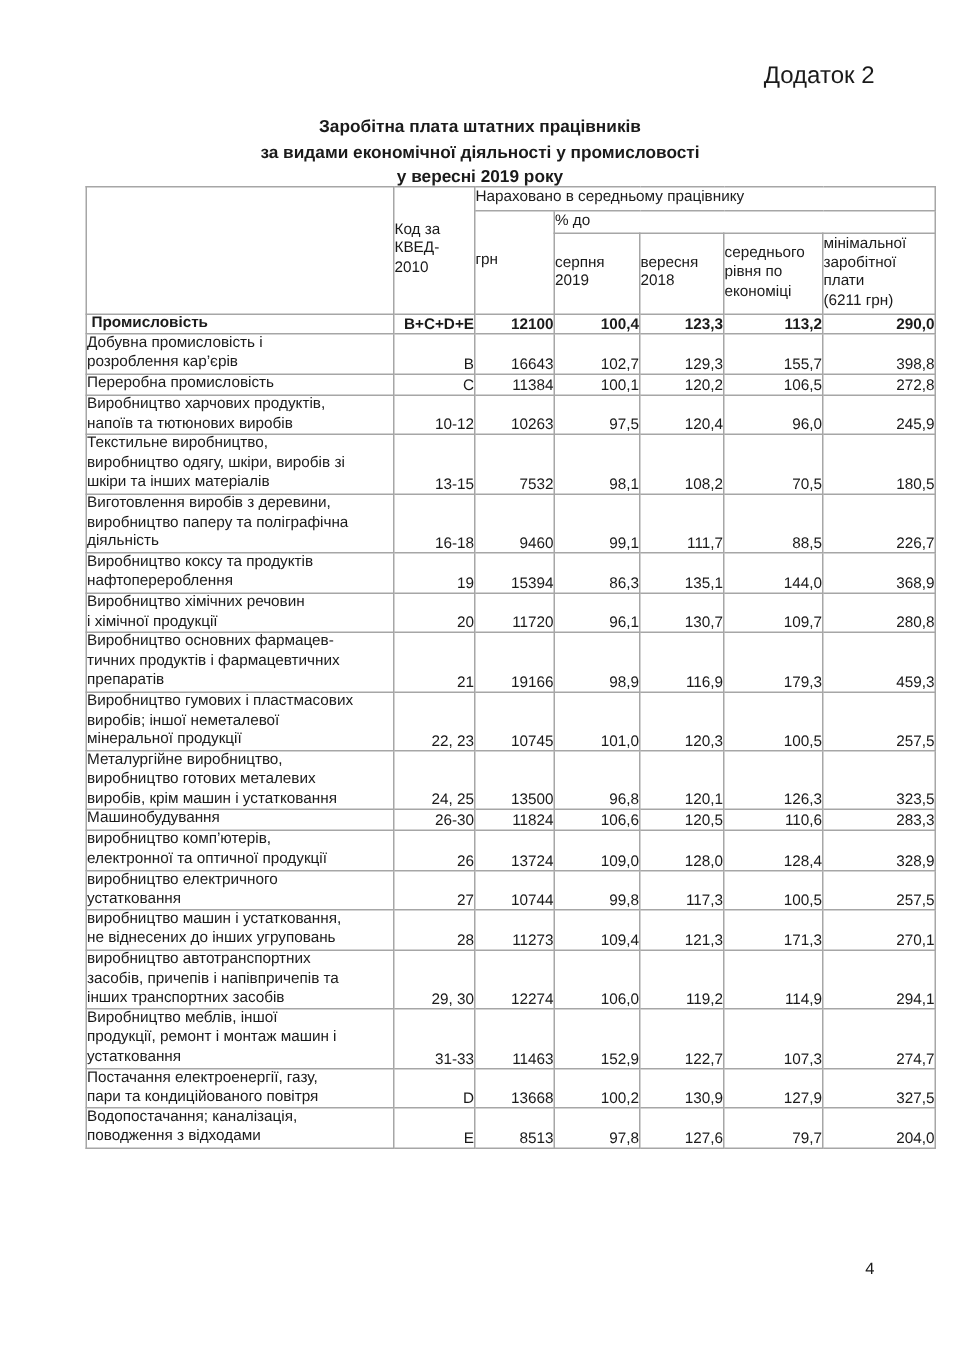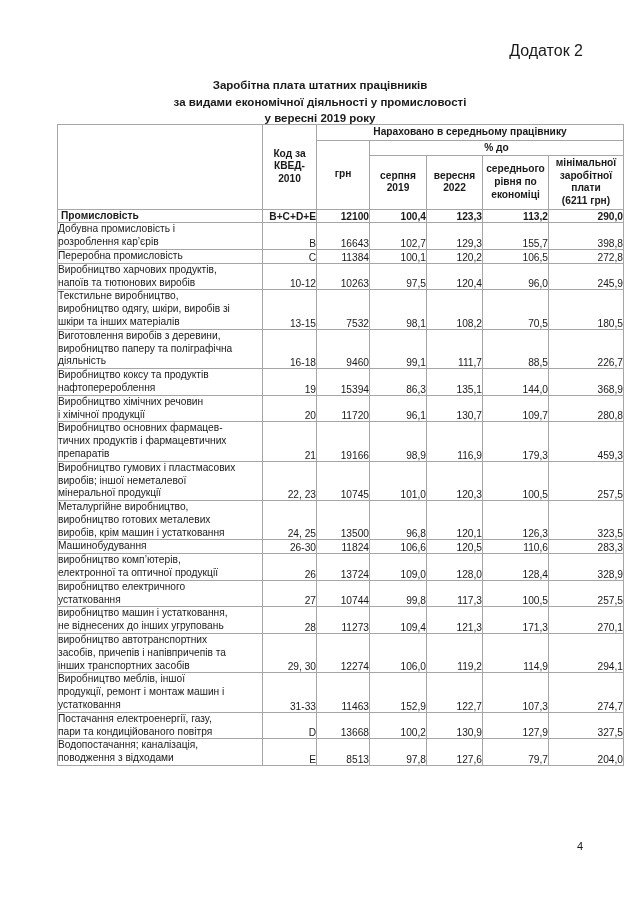--- a/index.html
+++ b/index.html
@@ -59,25 +59,23 @@
   }
   table.report td,
   table.report th {
     border: 1px solid #a6a6a6;
     padding: 0;
     vertical-align: bottom;
     font-weight: normal;
     color: #1a1a1a;
   }
   table.report thead td {
-    text-align: center;
     vertical-align: middle;
     line-height: 12.6px;
     padding: 1px 0;
-    font-weight: bold;
   }
   .hd-outer { border-bottom: 1px solid #a6a6a6; }
 
   
   col.c-name  { width: 205px; }
   col.c-kved  { width: 54px; }
   col.c-uah   { width: 53px; }
   col.c-aug   { width: 57px; }
   col.c-sep   { width: 56px; }
   col.c-econ  { width: 66px; }
@@ -153,21 +151,21 @@
           <td rowspan="3">грн</td>
           <td colspan="4">% до</td>
         </tr>
         <tr>
           <td rowspan="2">
             <span>серпня</span><br>
             <span>2019</span>
           </td>
           <td rowspan="2">
             <span>вересня</span><br>
-            <span>2022</span>
+            <span>2018</span>
           </td>
           <td rowspan="2">
             <span>середнього</span><br>
             <span>рівня по</span><br>
             <span>економіці</span>
           </td>
           <td rowspan="2">
             <span>мінімальної</span><br>
             <span>заробітної</span><br>
             <span>плати</span><br>

